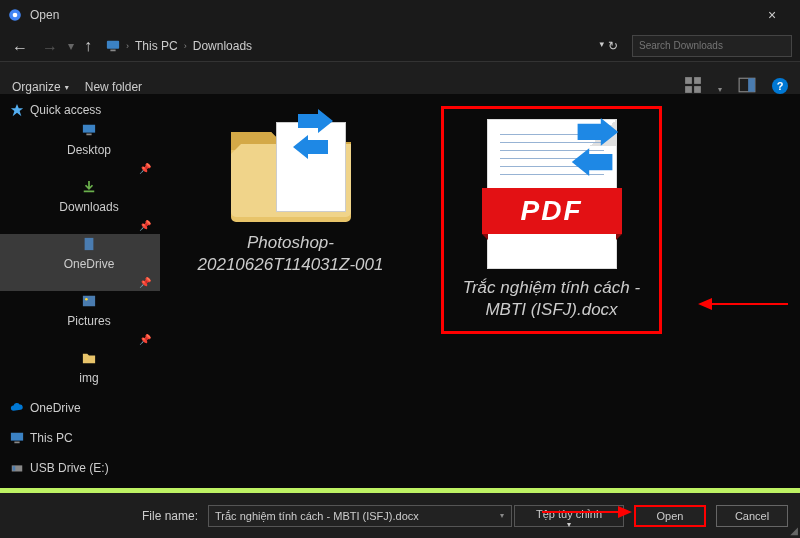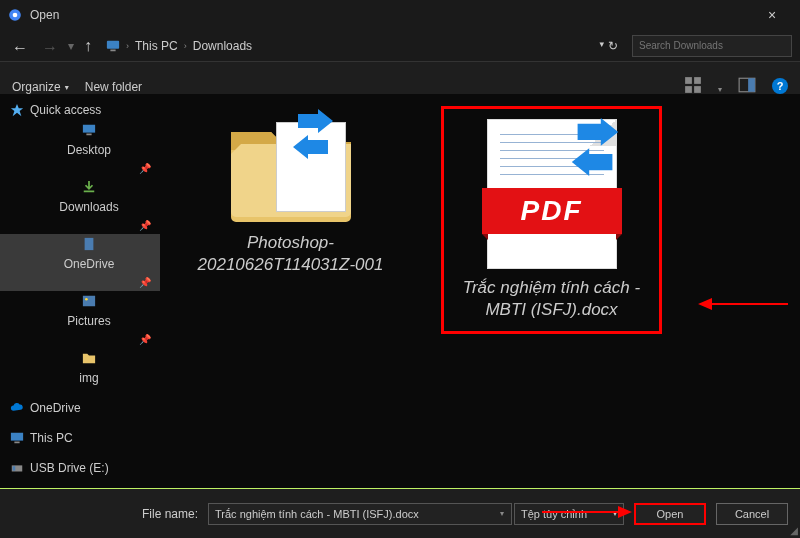--- a/index.html
+++ b/index.html
@@ -54,24 +54,24 @@
 .pdf-band::after { content: ''; position: absolute; right: 0; bottom: -6px; border-top: 6px solid #8a0a0c; border-right: 6px solid transparent; }
 
 .sync-arrows { position: absolute; width: 50px; height: 50px; }
 .sync-arrows.s1 { top: -5px; right: 18px; }
 .sync-arrows.s2 { top: -2px; right: -8px; width: 58px; height: 58px; }
 
 .red-arrow { position: absolute; }
 .red-arrow.a1 { top: 200px; right: 12px; }
 .red-arrow.a2 { bottom: 10px; right: 180px; }
 
-.footer { height: 50px; background: #1e1e1e; border-top: 1px solid #bef264; display: flex; align-items: center; padding: 0 12px; gap: 10px; color: #ccc; font-size: 12px; }
+.footer { height: 50px; background: #1e1e1e; border-top: 5px solid #bef264; display: flex; align-items: center; padding: 0 12px; gap: 10px; color: #ccc; font-size: 12px; }
 .footer .lbl { margin-left: 130px; }
 .footer .fname { flex: 1; height: 22px; background: #222; border: 1px solid #555; color: #ccc; padding: 2px 6px; font-size: 11px; }
-.footer .ftype { width: 110px; height: 22px; background: #222; border: 1px solid #555; color: #ccc; padding: 2px 6px; font-size: 11px; display: flex; align-items: center; justify-content: space-between; }
+.footer .ftype { width: 110px; height: 22px; background: #222; border: 1px solid #555; color: #ccc; padding: 2px 6px; font-size: 11px; display: flex; align-items: center; justify-content: space-between; flex-direction: column; }
 .footer .fbtn { width: 72px; height: 22px; background: #222; border: 1px solid #666; color: #ccc; font-size: 11px; cursor: pointer; display: flex; align-items: center; justify-content: center; }
 .footer .fbtn.primary { border: 2px solid #f00; }
 
 .corner-resize { position: absolute; bottom: 2px; right: 2px; color: #666; font-size: 10px; }
 </style>
 </head>
 <body>
 
 <div class="titlebar">
   <svg class="chrome-icon" viewBox="0 0 24 24">

